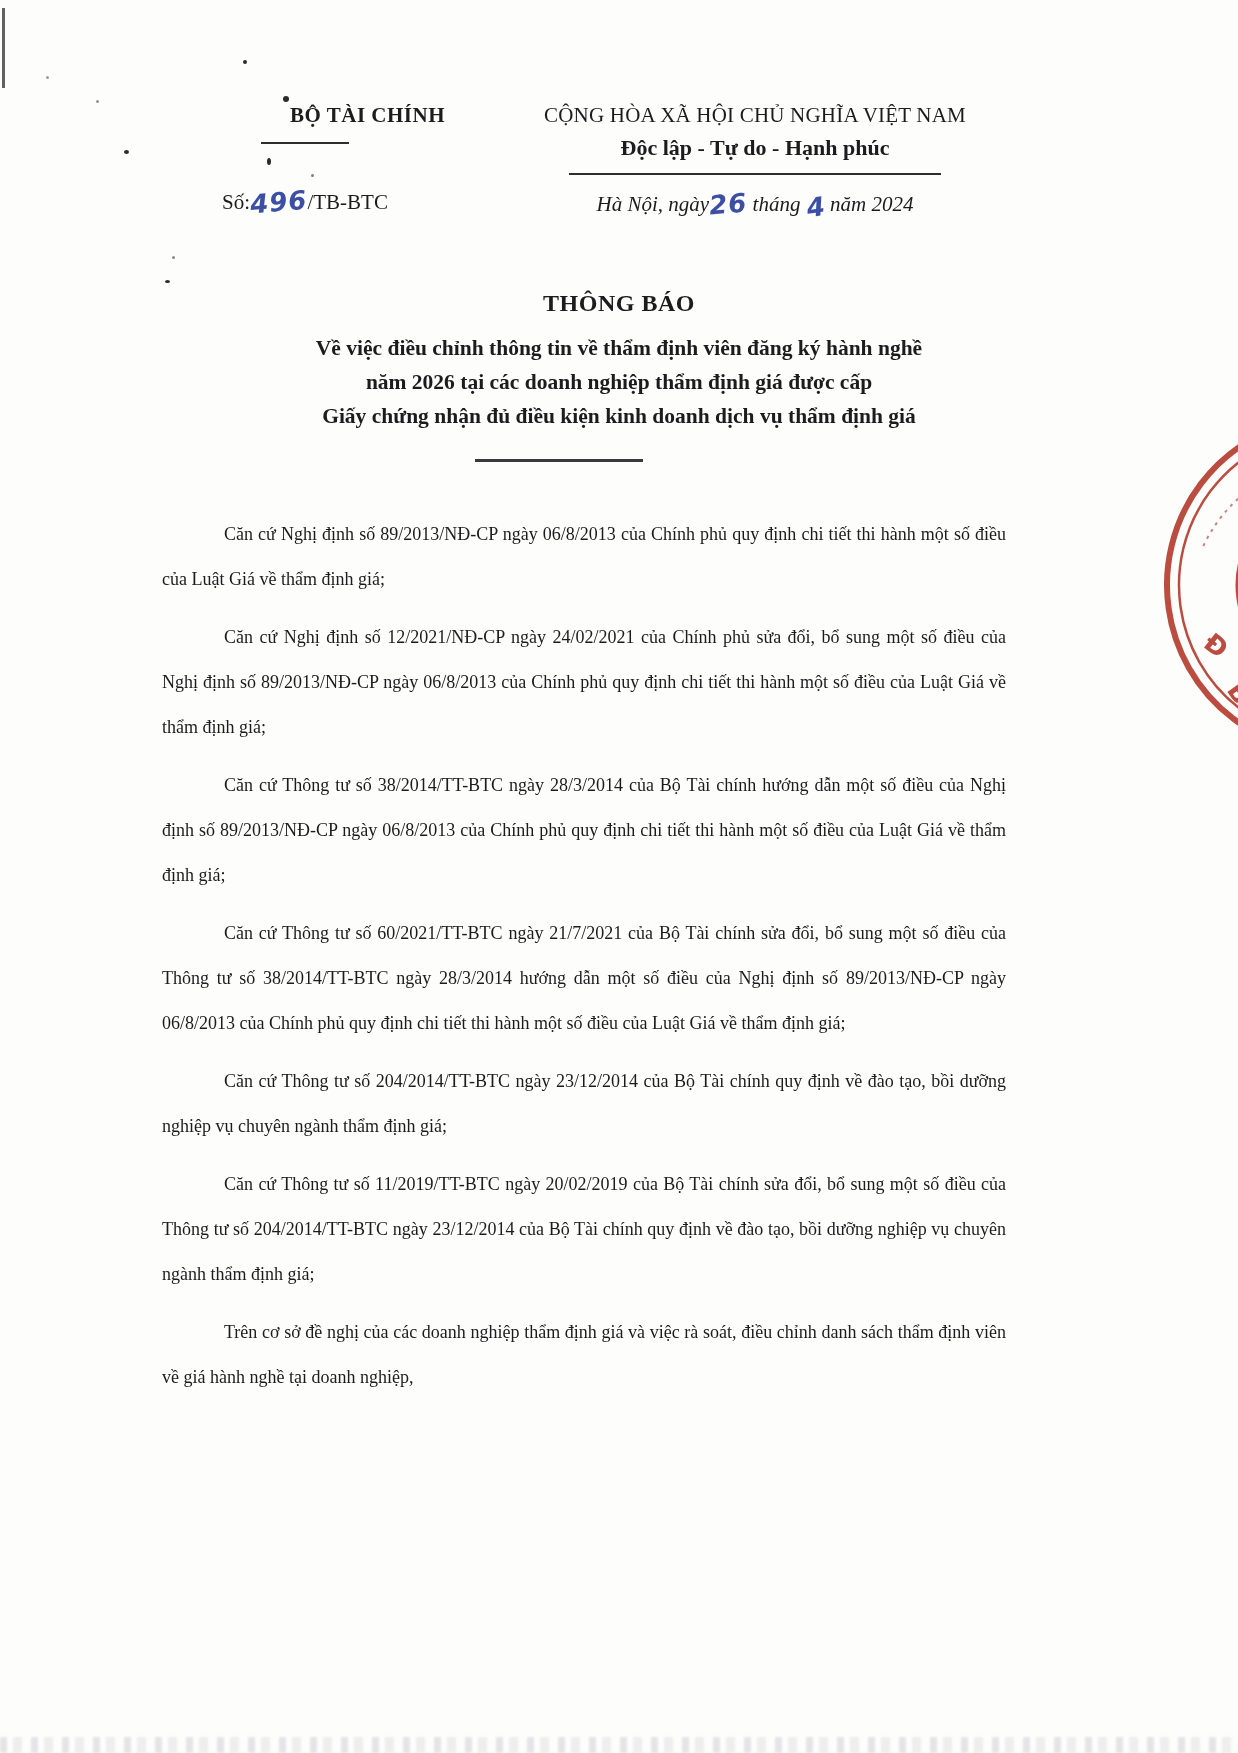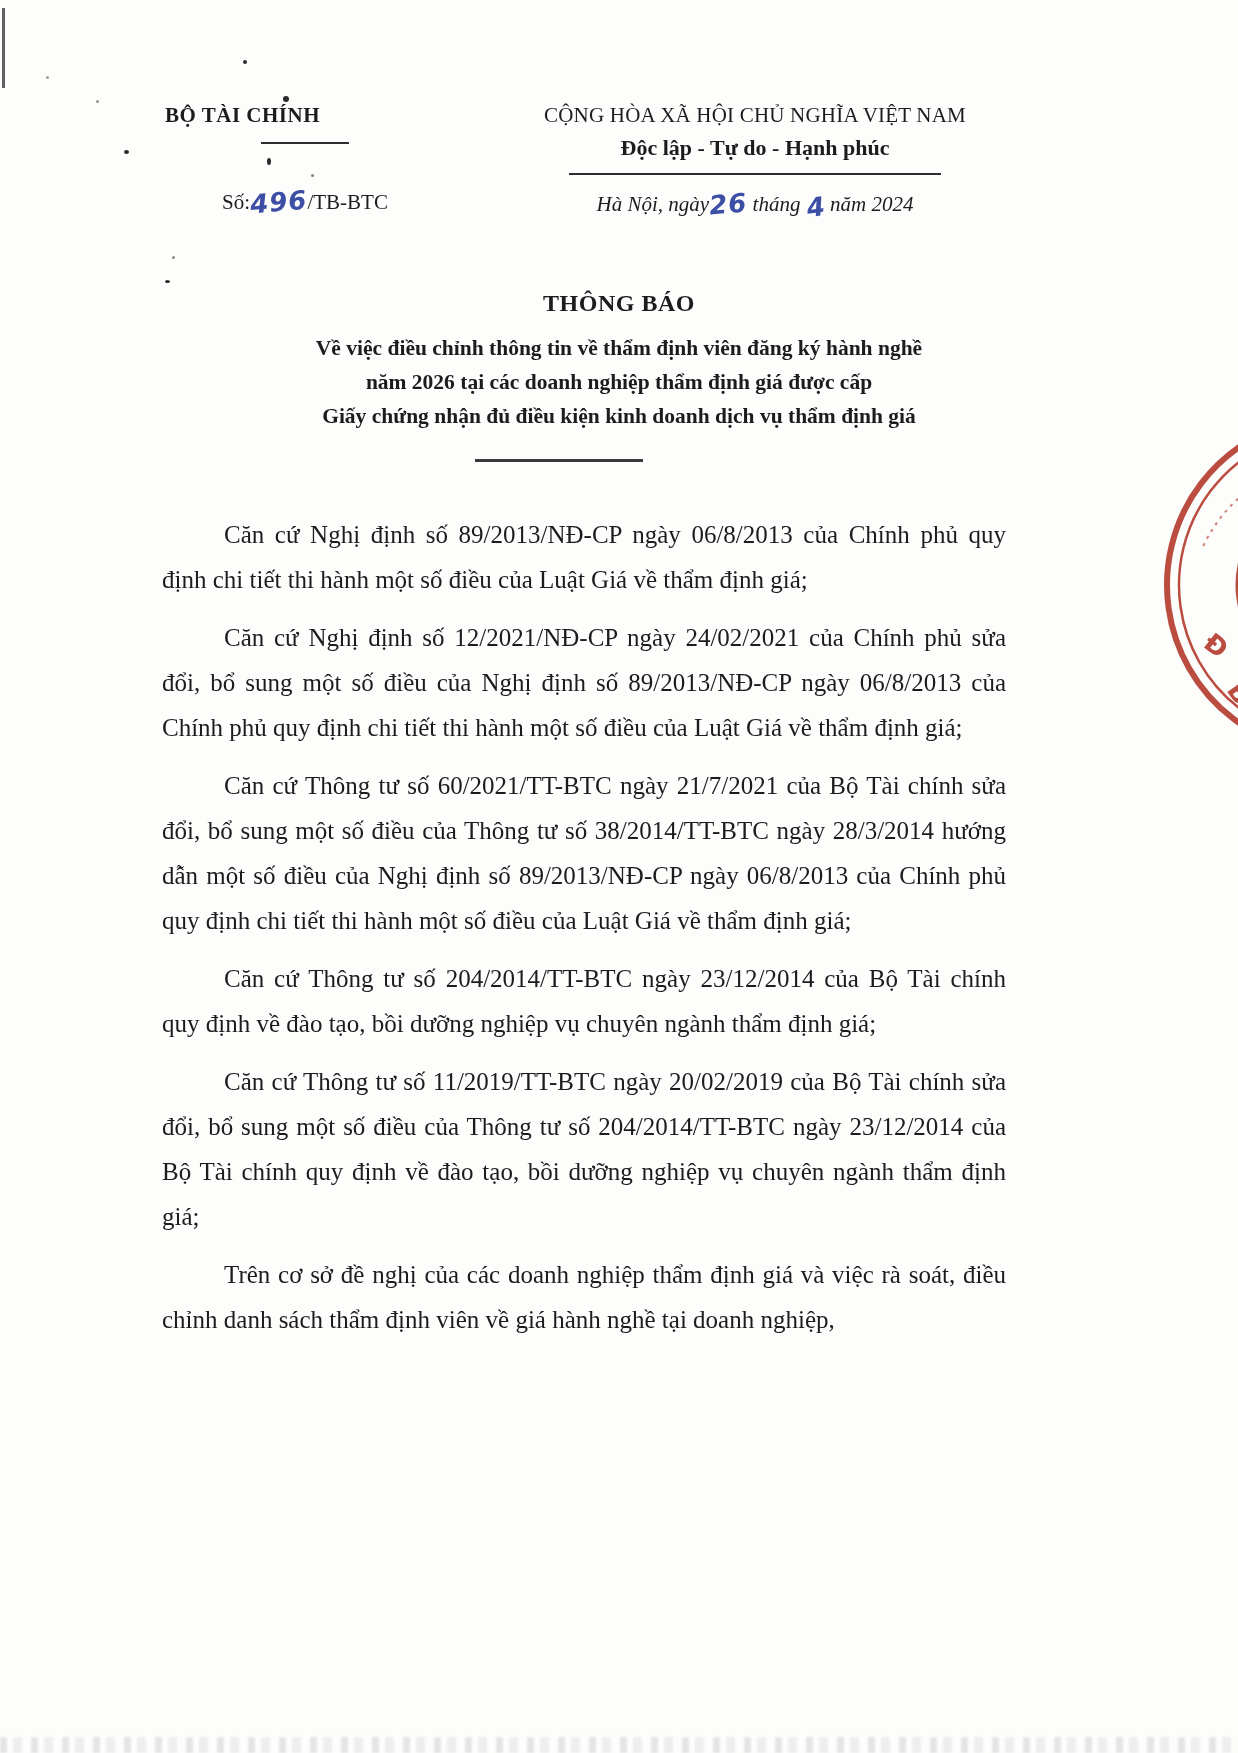--- a/index.html
+++ b/index.html
@@ -17,21 +17,21 @@
   .speck{position:absolute;border-radius:50%;background:#2b2b2b;}
   .bottom-noise{
     position:absolute;left:0;bottom:0;width:100%;height:16px;
     background:repeating-linear-gradient(90deg,
       rgba(120,120,140,.18) 0 7px, rgba(255,255,255,0) 7px 13px,
       rgba(130,130,150,.12) 13px 22px, rgba(255,255,255,0) 22px 31px);
     filter:blur(1px);
   }
   
   .header{position:absolute;top:103px;left:0;width:100%;}
-  .hdr-left{position:absolute;left:165px;top:0;width:280px;text-align:left;}
+  .hdr-left{position:absolute;left:165px;top:0;width:280px;text-align:right;}
   .hdr-right{position:absolute;left:470px;top:0;width:570px;text-align:center;}
   .org{font-weight:bold;font-size:21px;letter-spacing:.5px;}
   .org-rule{width:88px;height:2px;background:#2e2e30;margin:14px auto 0;}
   .doc-no{position:absolute;left:165px;top:84px;width:280px;text-align:center;font-size:21px;white-space:nowrap;}
   .national{font-weight:normal;font-size:21px;letter-spacing:.2px;}
   .motto{font-weight:bold;font-size:22px;margin-top:7px;}
   .motto-rule{width:372px;height:2px;background:#2e2e30;margin:12px auto 0;}
   .place-date{position:absolute;left:470px;top:86px;width:570px;text-align:center;font-style:italic;font-size:21px;white-space:nowrap;}
   .hand{
     font-family:"DejaVu Sans",sans-serif;
@@ -43,21 +43,21 @@
   .hand.month{transform:rotate(-8deg) translateY(5px);}
   
   .title-wrap{position:absolute;top:290px;left:119px;width:1000px;text-align:center;}
   .doc-title{font-weight:bold;font-size:24px;letter-spacing:.5px;}
   .subtitle{font-weight:bold;font-size:21.5px;line-height:34px;margin-top:14px;}
   .title-rule{width:168px;height:3px;background:#3a3a3c;margin:26px auto 0;position:relative;left:-60px;}
   
   .body{position:absolute;top:512px;left:162px;width:852px;}
   .body p{
     margin:0 8px 13px 0;
-    font-size:25px;line-height:45px;
+    font-size:18px;line-height:45px;
     text-align:justify;text-indent:62px;
   }
   .it{font-style:italic;}
   
   .stamp{position:absolute;left:1150px;top:408px;width:300px;height:360px;opacity:.88;}
 </style>
 </head>
 <body>
 
 <div class="page">
@@ -98,20 +98,21 @@
       <div>Về việc điều chỉnh thông tin về thẩm định viên đăng ký hành nghề</div>
       <div>năm 2026 tại các doanh nghiệp thẩm định giá được cấp</div>
       <div>Giấy chứng nhận đủ điều kiện kinh doanh dịch vụ thẩm định giá</div>
     </div>
     <div class="title-rule"></div>
   </div>
 
   <div class="body">
     <p>Căn cứ Nghị định số 89/2013/NĐ-CP ngày 06/8/2013 của Chính phủ quy định chi tiết thi hành một số điều của Luật Giá về thẩm định giá;</p>
     <p>Căn cứ Nghị định số 12/2021/NĐ-CP ngày 24/02/2021 của Chính phủ sửa đổi, bổ sung một số điều của Nghị định số 89/2013/NĐ-CP ngày 06/8/2013 của Chính phủ quy định chi tiết thi hành một số điều của Luật Giá về thẩm định giá;</p>
+    <p>Căn cứ Thông tư số 38/2014/TT-BTC ngày 28/3/2014 của Bộ Tài chính hướng dẫn một số điều của Nghị định số 89/2013/NĐ-CP ngày 06/8/2013 của Chính phủ quy định chi tiết thi hành một số điều của Luật Giá về thẩm định giá;</p>
     <p>Căn cứ Thông tư số 60/2021/TT-BTC ngày 21/7/2021 của Bộ Tài chính sửa đổi, bổ sung một số điều của Thông tư số 38/2014/TT-BTC ngày 28/3/2014 hướng dẫn một số điều của Nghị định số 89/2013/NĐ-CP ngày 06/8/2013 của Chính phủ quy định chi tiết thi hành một số điều của Luật Giá về thẩm định giá;</p>
     <p>Căn cứ Thông tư số 204/2014/TT-BTC ngày 23/12/2014 của Bộ Tài chính quy định về đào tạo, bồi dưỡng nghiệp vụ chuyên ngành thẩm định giá;</p>
     <p>Căn cứ Thông tư số 11/2019/TT-BTC ngày 20/02/2019 của Bộ Tài chính sửa đổi, bổ sung một số điều của Thông tư số 204/2014/TT-BTC ngày 23/12/2014 của Bộ Tài chính quy định về đào tạo, bồi dưỡng nghiệp vụ chuyên ngành thẩm định giá;</p>
     <p>Trên cơ sở đề nghị của các doanh nghiệp thẩm định giá và việc rà soát, điều chỉnh danh sách thẩm định viên về giá hành nghề tại doanh nghiệp,</p>
   </div>
 
   <svg class="stamp" viewBox="0 0 300 360" xmlns="http://www.w3.org/2000/svg">
     <g stroke="#b13527" fill="none" transform="rotate(-8 185 177)">
       <circle cx="185" cy="177" r="168" stroke-width="6"></circle>
       <circle cx="185" cy="177" r="156" stroke-width="2.5"></circle>

